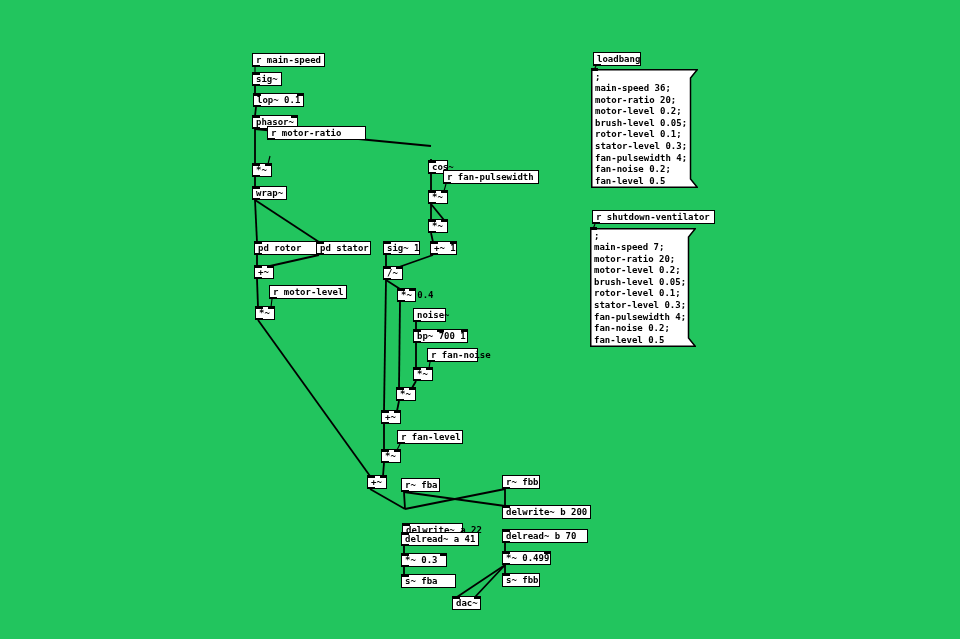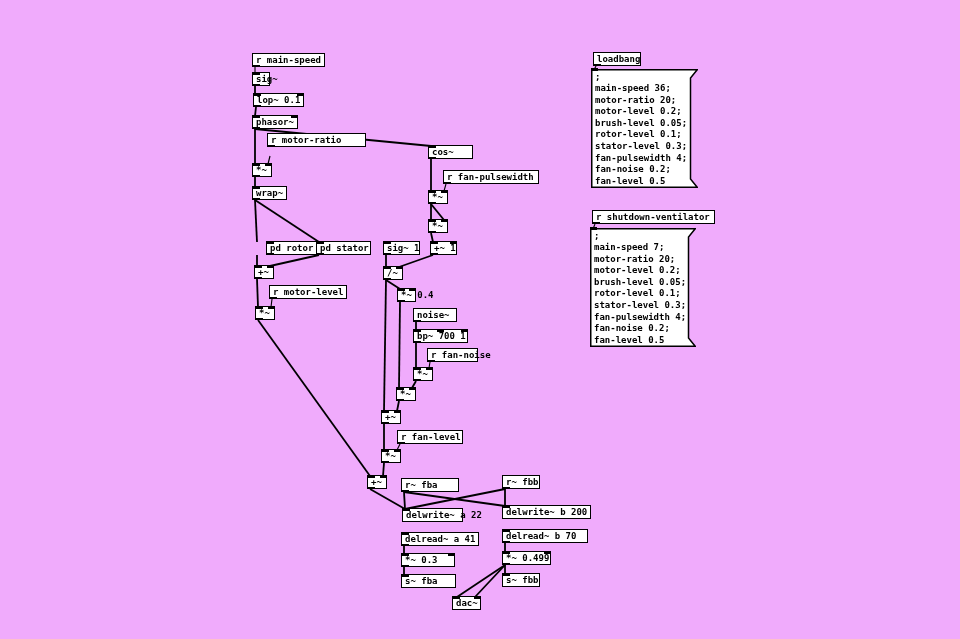--- a/index.html
+++ b/index.html
@@ -1,17 +1,17 @@
 <!DOCTYPE html>
 <html><head>
 <meta charset="utf-8">
 <style>
   html,body{margin:0;padding:0;}
   body{width:960px;height:639px;background:#ffffff;overflow:hidden;}
-  #canvas{position:absolute;left:0;top:0;width:960px;height:639px;background:#f0abfc;}
+  #canvas{position:absolute;left:0;top:0;width:960px;height:639px;background:#22c55e;}
   #cords{position:absolute;left:0;top:0;}
   line.s{stroke:#000;stroke-width:1.8;}
   line.c{stroke:#000;stroke-width:1.1;}
   .box{position:absolute;height:14px;box-sizing:border-box;border:1.5px solid #000;background:#fff;
        color:#000;font:bold 9px "DejaVu Sans Mono",monospace;line-height:10px;white-space:pre;
        padding:1px 1px 0 3px;}
   .nub{position:absolute;width:7px;height:2.5px;background:#000;}
   .nub-tl{left:-0.5px;top:-1px;}
   .nub-tr{right:-0.5px;top:-1px;}
   .nub-tm{left:50%;margin-left:-3.5px;top:-1px;}
@@ -70,55 +70,55 @@
     <line class="c" x1="270" y1="156" x2="268" y2="164"></line>
     <line class="c" x1="272" y1="299" x2="271" y2="307"></line>
     <line class="c" x1="446" y1="184" x2="444" y2="191"></line>
     <line class="c" x1="430" y1="362" x2="429" y2="368"></line>
     <line class="c" x1="400" y1="444" x2="397" y2="450"></line>
     <line class="c" x1="596" y1="66" x2="594" y2="70"></line>
     <line class="c" x1="595" y1="224" x2="593" y2="229"></line>
   </svg>
 
   <div class="box" style="left:252px;top:53px;width:73px"><span>r main-speed</span><span class="nub nub-bl"></span></div>
-  <div class="box" style="left:252px;top:72px;width:18px"><span>sig~</span><span class="nub nub-tl"></span><span class="nub nub-bl"></span></div>
+  <div class="box" style="left:252px;top:72px;width:30px"><span>sig~</span><span class="nub nub-tl"></span><span class="nub nub-bl"></span></div>
   <div class="box" style="left:253px;top:93px;width:51px"><span>lop~ 0.1</span><span class="nub nub-tl"></span><span class="nub nub-tr"></span><span class="nub nub-bl"></span></div>
   <div class="box" style="left:252px;top:115px;width:46px"><span>phasor~</span><span class="nub nub-tl"></span><span class="nub nub-tr"></span><span class="nub nub-bl"></span></div>
-  <div class="box" style="left:267px;top:133px;width:99px"><span>r motor-ratio</span><span class="nub nub-bl"></span></div>
+  <div class="box" style="left:267px;top:126px;width:99px"><span>r motor-ratio</span><span class="nub nub-bl"></span></div>
   <div class="box" style="left:252px;top:163px;width:20px"><span>*~</span><span class="nub nub-tl"></span><span class="nub nub-tr"></span><span class="nub nub-bl"></span></div>
   <div class="box" style="left:252px;top:186px;width:35px"><span>wrap~</span><span class="nub nub-tl"></span><span class="nub nub-bl"></span></div>
-  <div class="box" style="left:428px;top:145px;width:45px"><span>cos~</span><span class="nub nub-tl"></span><span class="nub nub-bl"></span></div>
+  <div class="box" style="left:428px;top:160px;width:20px"><span>cos~</span><span class="nub nub-tl"></span><span class="nub nub-bl"></span></div>
   <div class="box" style="left:443px;top:170px;width:96px"><span>r fan-pulsewidth</span><span class="nub nub-bl"></span></div>
   <div class="box" style="left:428px;top:190px;width:20px"><span>*~</span><span class="nub nub-tl"></span><span class="nub nub-tr"></span><span class="nub nub-bl"></span></div>
   <div class="box" style="left:428px;top:219px;width:20px"><span>*~</span><span class="nub nub-tl"></span><span class="nub nub-tr"></span><span class="nub nub-bl"></span></div>
-  <div class="box" style="left:266px;top:241px;width:68px"><span>pd rotor</span><span class="nub nub-tl"></span><span class="nub nub-bl"></span></div>
+  <div class="box" style="left:254px;top:241px;width:68px"><span>pd rotor</span><span class="nub nub-tl"></span><span class="nub nub-bl"></span></div>
   <div class="box" style="left:316px;top:241px;width:55px"><span>pd stator</span><span class="nub nub-tl"></span><span class="nub nub-bl"></span></div>
   <div class="box" style="left:254px;top:265px;width:20px"><span>+~</span><span class="nub nub-tl"></span><span class="nub nub-tr"></span><span class="nub nub-bl"></span></div>
   <div class="box" style="left:269px;top:285px;width:78px"><span>r motor-level</span><span class="nub nub-bl"></span></div>
   <div class="box" style="left:255px;top:306px;width:20px"><span>*~</span><span class="nub nub-tl"></span><span class="nub nub-tr"></span><span class="nub nub-bl"></span></div>
   <div class="box" style="left:383px;top:241px;width:37px"><span>sig~ 1</span><span class="nub nub-tl"></span><span class="nub nub-bl"></span></div>
   <div class="box" style="left:430px;top:241px;width:27px"><span>+~ 1</span><span class="nub nub-tl"></span><span class="nub nub-tr"></span><span class="nub nub-bl"></span></div>
   <div class="box" style="left:383px;top:266px;width:20px"><span>/~</span><span class="nub nub-tl"></span><span class="nub nub-tr"></span><span class="nub nub-bl"></span></div>
   <div class="box" style="left:397px;top:288px;width:19px"><span>*~ 0.4</span><span class="nub nub-tl"></span><span class="nub nub-tr"></span><span class="nub nub-bl"></span></div>
-  <div class="box" style="left:413px;top:308px;width:44px"><span>noise~</span><span class="nub nub-bl"></span></div>
+  <div class="box" style="left:413px;top:308px;width:33px"><span>noise~</span><span class="nub nub-bl"></span></div>
   <div class="box" style="left:413px;top:329px;width:55px"><span>bp~ 700 1</span><span class="nub nub-tl"></span><span class="nub nub-tm"></span><span class="nub nub-tr"></span><span class="nub nub-bl"></span></div>
   <div class="box" style="left:427px;top:348px;width:51px"><span>r fan-noise</span><span class="nub nub-bl"></span></div>
   <div class="box" style="left:413px;top:367px;width:20px"><span>*~</span><span class="nub nub-tl"></span><span class="nub nub-tr"></span><span class="nub nub-bl"></span></div>
   <div class="box" style="left:396px;top:387px;width:20px"><span>*~</span><span class="nub nub-tl"></span><span class="nub nub-tr"></span><span class="nub nub-bl"></span></div>
   <div class="box" style="left:381px;top:410px;width:20px"><span>+~</span><span class="nub nub-tl"></span><span class="nub nub-tr"></span><span class="nub nub-bl"></span></div>
   <div class="box" style="left:397px;top:430px;width:66px"><span>r fan-level</span><span class="nub nub-bl"></span></div>
   <div class="box" style="left:381px;top:449px;width:20px"><span>*~</span><span class="nub nub-tl"></span><span class="nub nub-tr"></span><span class="nub nub-bl"></span></div>
   <div class="box" style="left:367px;top:475px;width:20px"><span>+~</span><span class="nub nub-tl"></span><span class="nub nub-tr"></span><span class="nub nub-bl"></span></div>
-  <div class="box" style="left:401px;top:478px;width:58px"><span>r~ fba</span><span class="nub nub-bl"></span></div>
+  <div class="box" style="left:401px;top:478px;width:39px"><span>r~ fba</span><span class="nub nub-bl"></span></div>
   <div class="box" style="left:502px;top:475px;width:38px"><span>r~ fbb</span><span class="nub nub-bl"></span></div>
-  <div class="box" style="left:402px;top:508px;width:61px"><span>delwrite~ a 22</span><span class="nub nub-tl"></span></div>
+  <div class="box" style="left:402px;top:523px;width:61px"><span>delwrite~ a 22</span><span class="nub nub-tl"></span></div>
   <div class="box" style="left:502px;top:505px;width:89px"><span>delwrite~ b 200</span><span class="nub nub-tl"></span></div>
   <div class="box" style="left:401px;top:532px;width:78px"><span>delread~ a 41</span><span class="nub nub-tl"></span><span class="nub nub-bl"></span></div>
   <div class="box" style="left:502px;top:529px;width:86px"><span>delread~ b 70</span><span class="nub nub-tl"></span><span class="nub nub-bl"></span></div>
-  <div class="box" style="left:401px;top:553px;width:54px"><span>*~ 0.3</span><span class="nub nub-tl"></span><span class="nub nub-tr"></span><span class="nub nub-bl"></span></div>
+  <div class="box" style="left:401px;top:553px;width:46px"><span>*~ 0.3</span><span class="nub nub-tl"></span><span class="nub nub-tr"></span><span class="nub nub-bl"></span></div>
   <div class="box" style="left:502px;top:551px;width:49px"><span>*~ 0.499</span><span class="nub nub-tl"></span><span class="nub nub-tr"></span><span class="nub nub-bl"></span></div>
   <div class="box" style="left:401px;top:574px;width:55px"><span>s~ fba</span><span class="nub nub-tl"></span></div>
   <div class="box" style="left:502px;top:573px;width:38px"><span>s~ fbb</span><span class="nub nub-tl"></span></div>
   <div class="box" style="left:452px;top:596px;width:29px"><span>dac~</span><span class="nub nub-tl"></span><span class="nub nub-tr"></span></div>
   <div class="box" style="left:593px;top:52px;width:48px"><span>loadbang</span><span class="nub nub-bl"></span></div>
   <div class="box" style="left:592px;top:210px;width:123px"><span>r shutdown-ventilator</span><span class="nub nub-bl"></span></div>
 
   <div class="msg" style="left:591px;top:69px;width:107px;height:119px">
     <svg width="107" height="119" viewBox="0 0 107 119">
       <path d="M0.75 0.75 H106.2 L99.5 9 V110 L106.2 118.25 H0.75 Z" fill="#fff" stroke="#000" stroke-width="1.5"></path>

